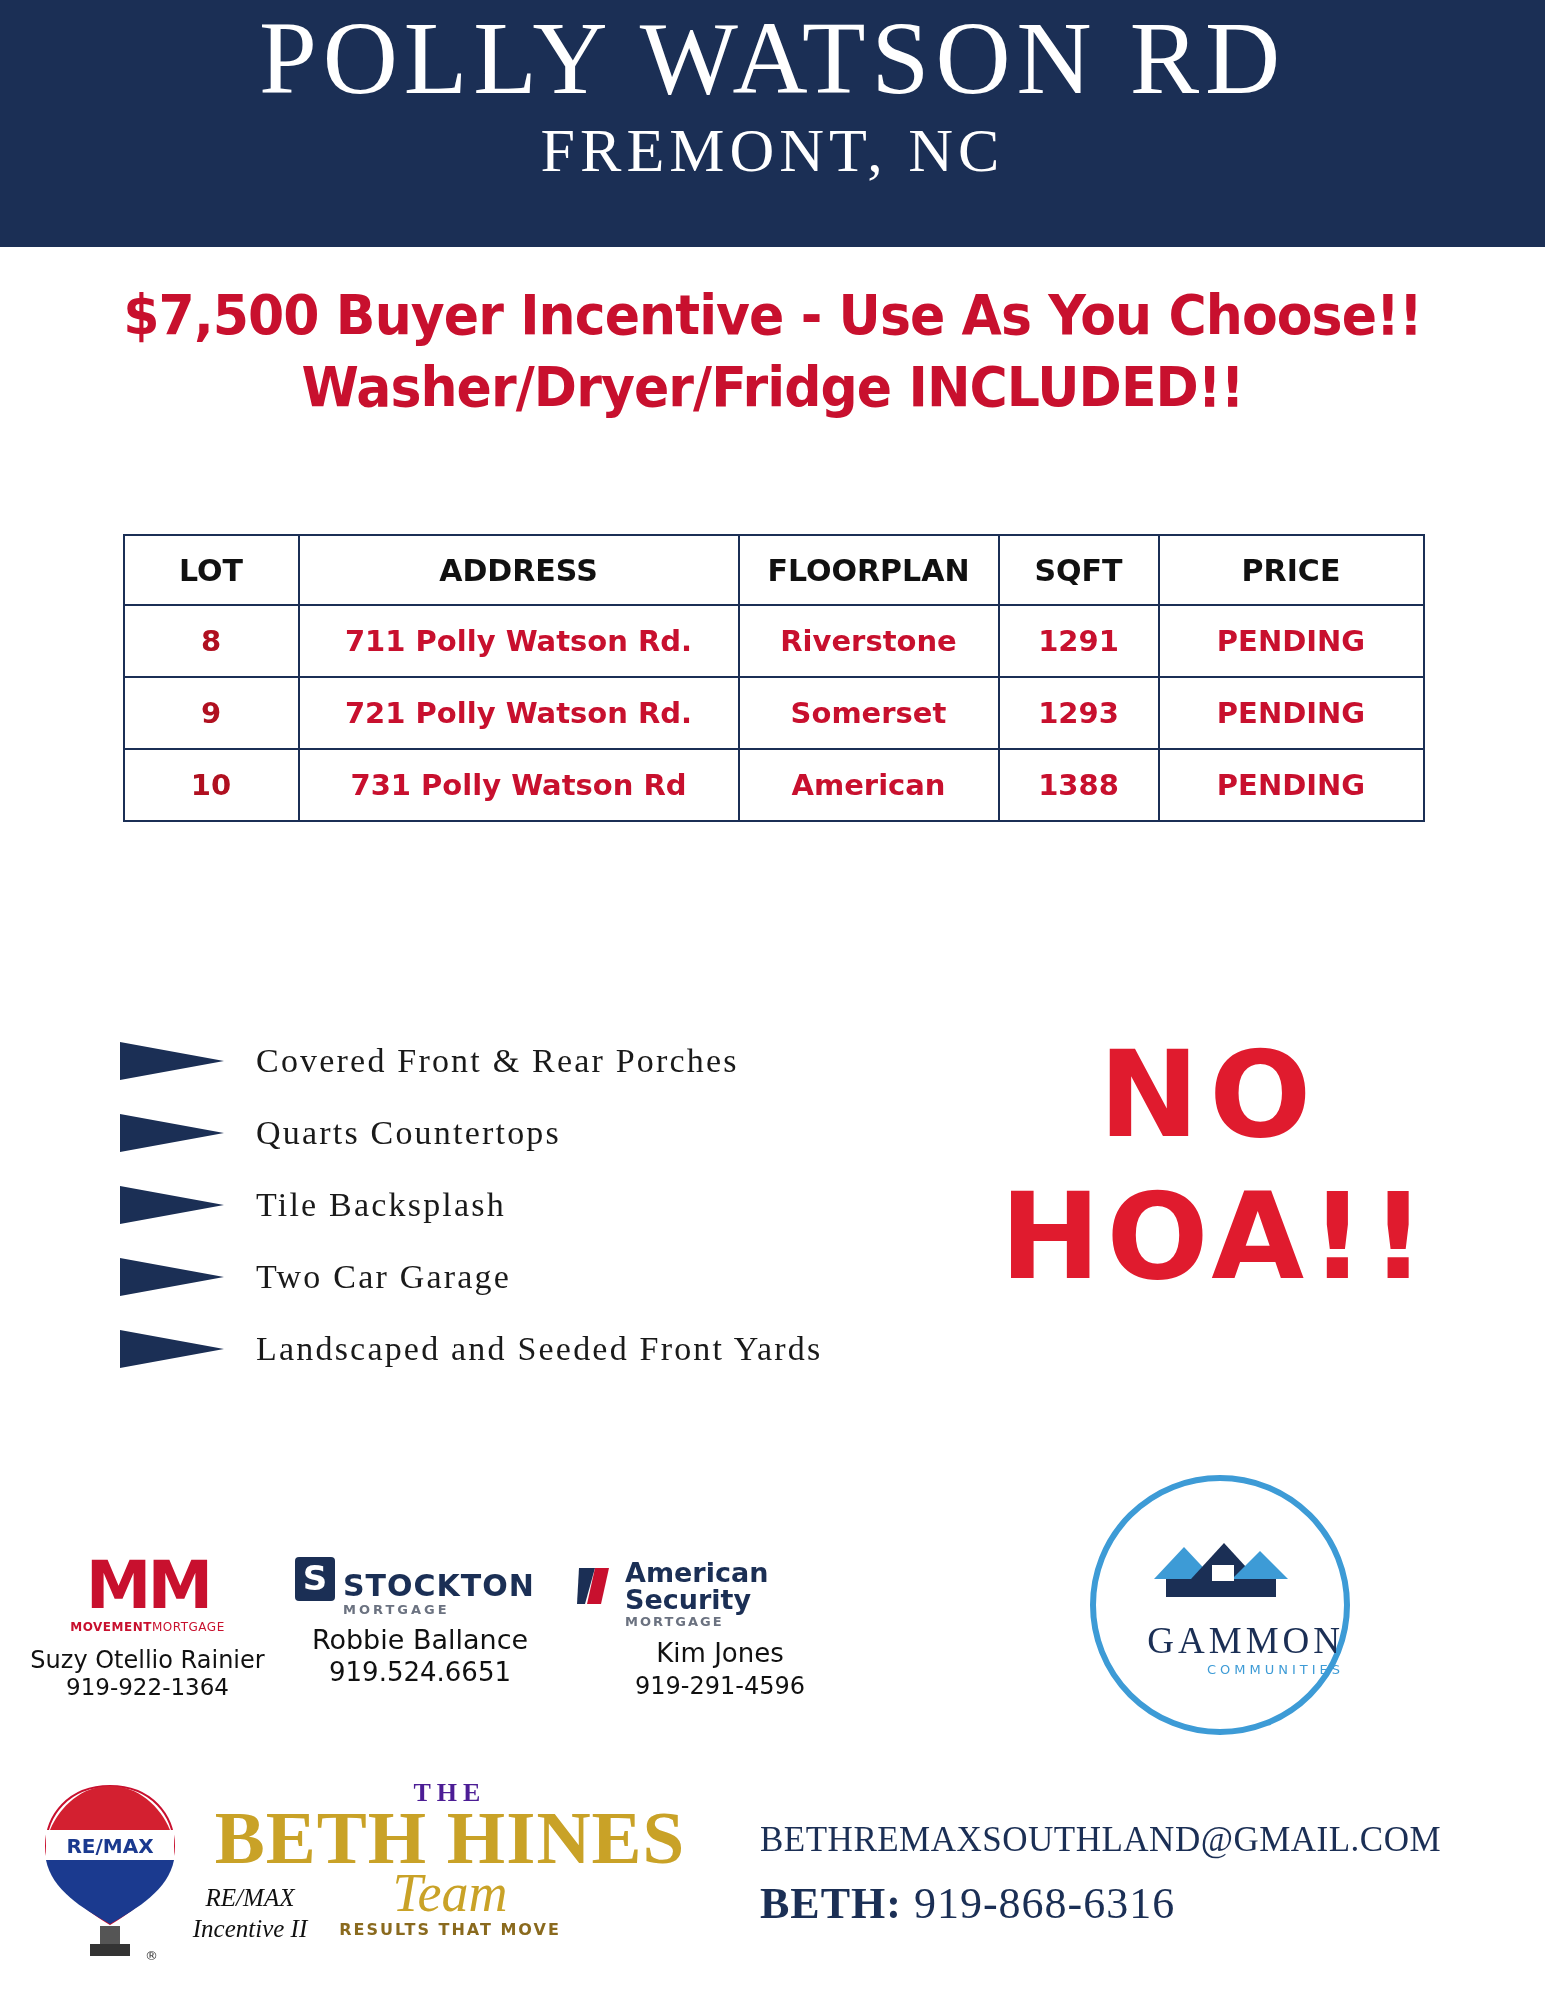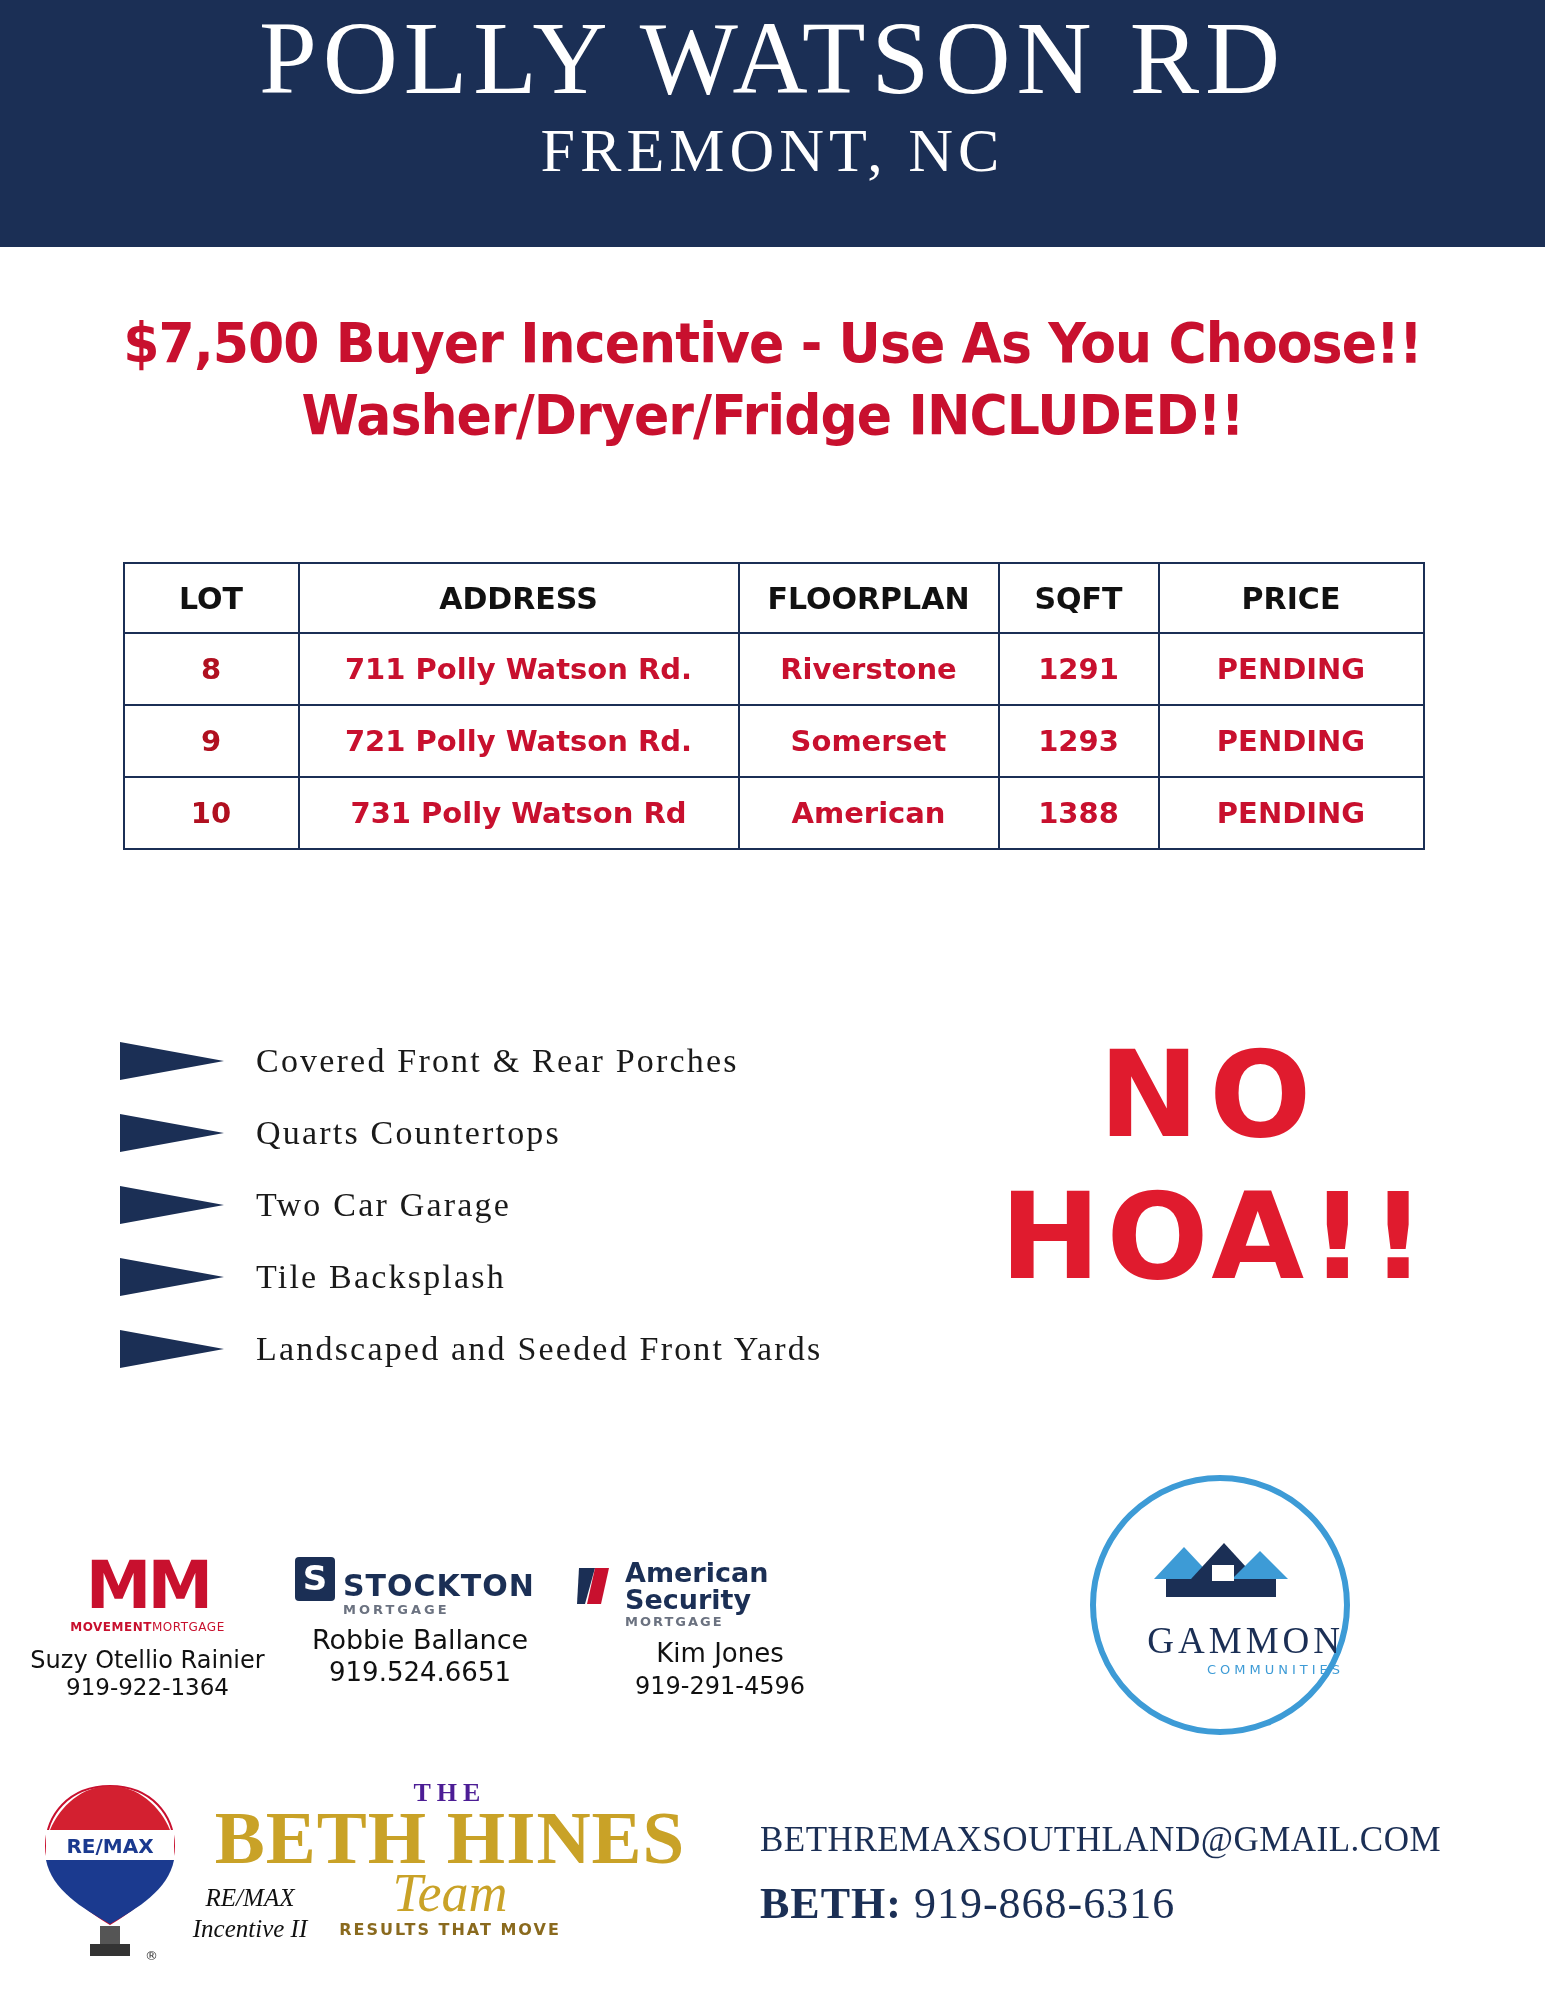--- a/index.html
+++ b/index.html
@@ -41,21 +41,21 @@
     line-height: 1.05;
     letter-spacing: 5px;
     margin: 8px 0 0 0;
     white-space: nowrap;
   }
 
   
   .incentive {
     text-align: center;
     color: #c8102e;
-    margin-top: 60px;
+    margin-top: 32px;
   }
   .incentive div {
     font-family: "DejaVu Sans", sans-serif;
     font-weight: bold;
     font-size: 56px;
     line-height: 1.28;
     letter-spacing: -1px;
     transform: scaleX(0.93);
   }
 
@@ -443,29 +443,29 @@
         </svg>
     </span>
     <span class="feature-label">Quarts Countertops</span>
   </div>
   <div class="feature-row">
     <span class="arrow">
       <svg width="104" height="46" viewBox="0 0 104 46">
           <polygon points="0,4 104,23 0,42" fill="#1b2f55"></polygon>
         </svg>
     </span>
-    <span class="feature-label">Two Car Garage</span>
+    <span class="feature-label">Tile Backsplash</span>
   </div>
   <div class="feature-row">
     <span class="arrow">
       <svg width="104" height="46" viewBox="0 0 104 46">
           <polygon points="0,4 104,23 0,42" fill="#1b2f55"></polygon>
         </svg>
     </span>
-    <span class="feature-label">Tile Backsplash</span>
+    <span class="feature-label">Two Car Garage</span>
   </div>
   <div class="feature-row">
     <span class="arrow">
       <svg width="104" height="46" viewBox="0 0 104 46">
           <polygon points="0,4 104,23 0,42" fill="#1b2f55"></polygon>
         </svg>
     </span>
     <span class="feature-label">Landscaped and Seeded Front Yards</span>
   </div>
 </div>

